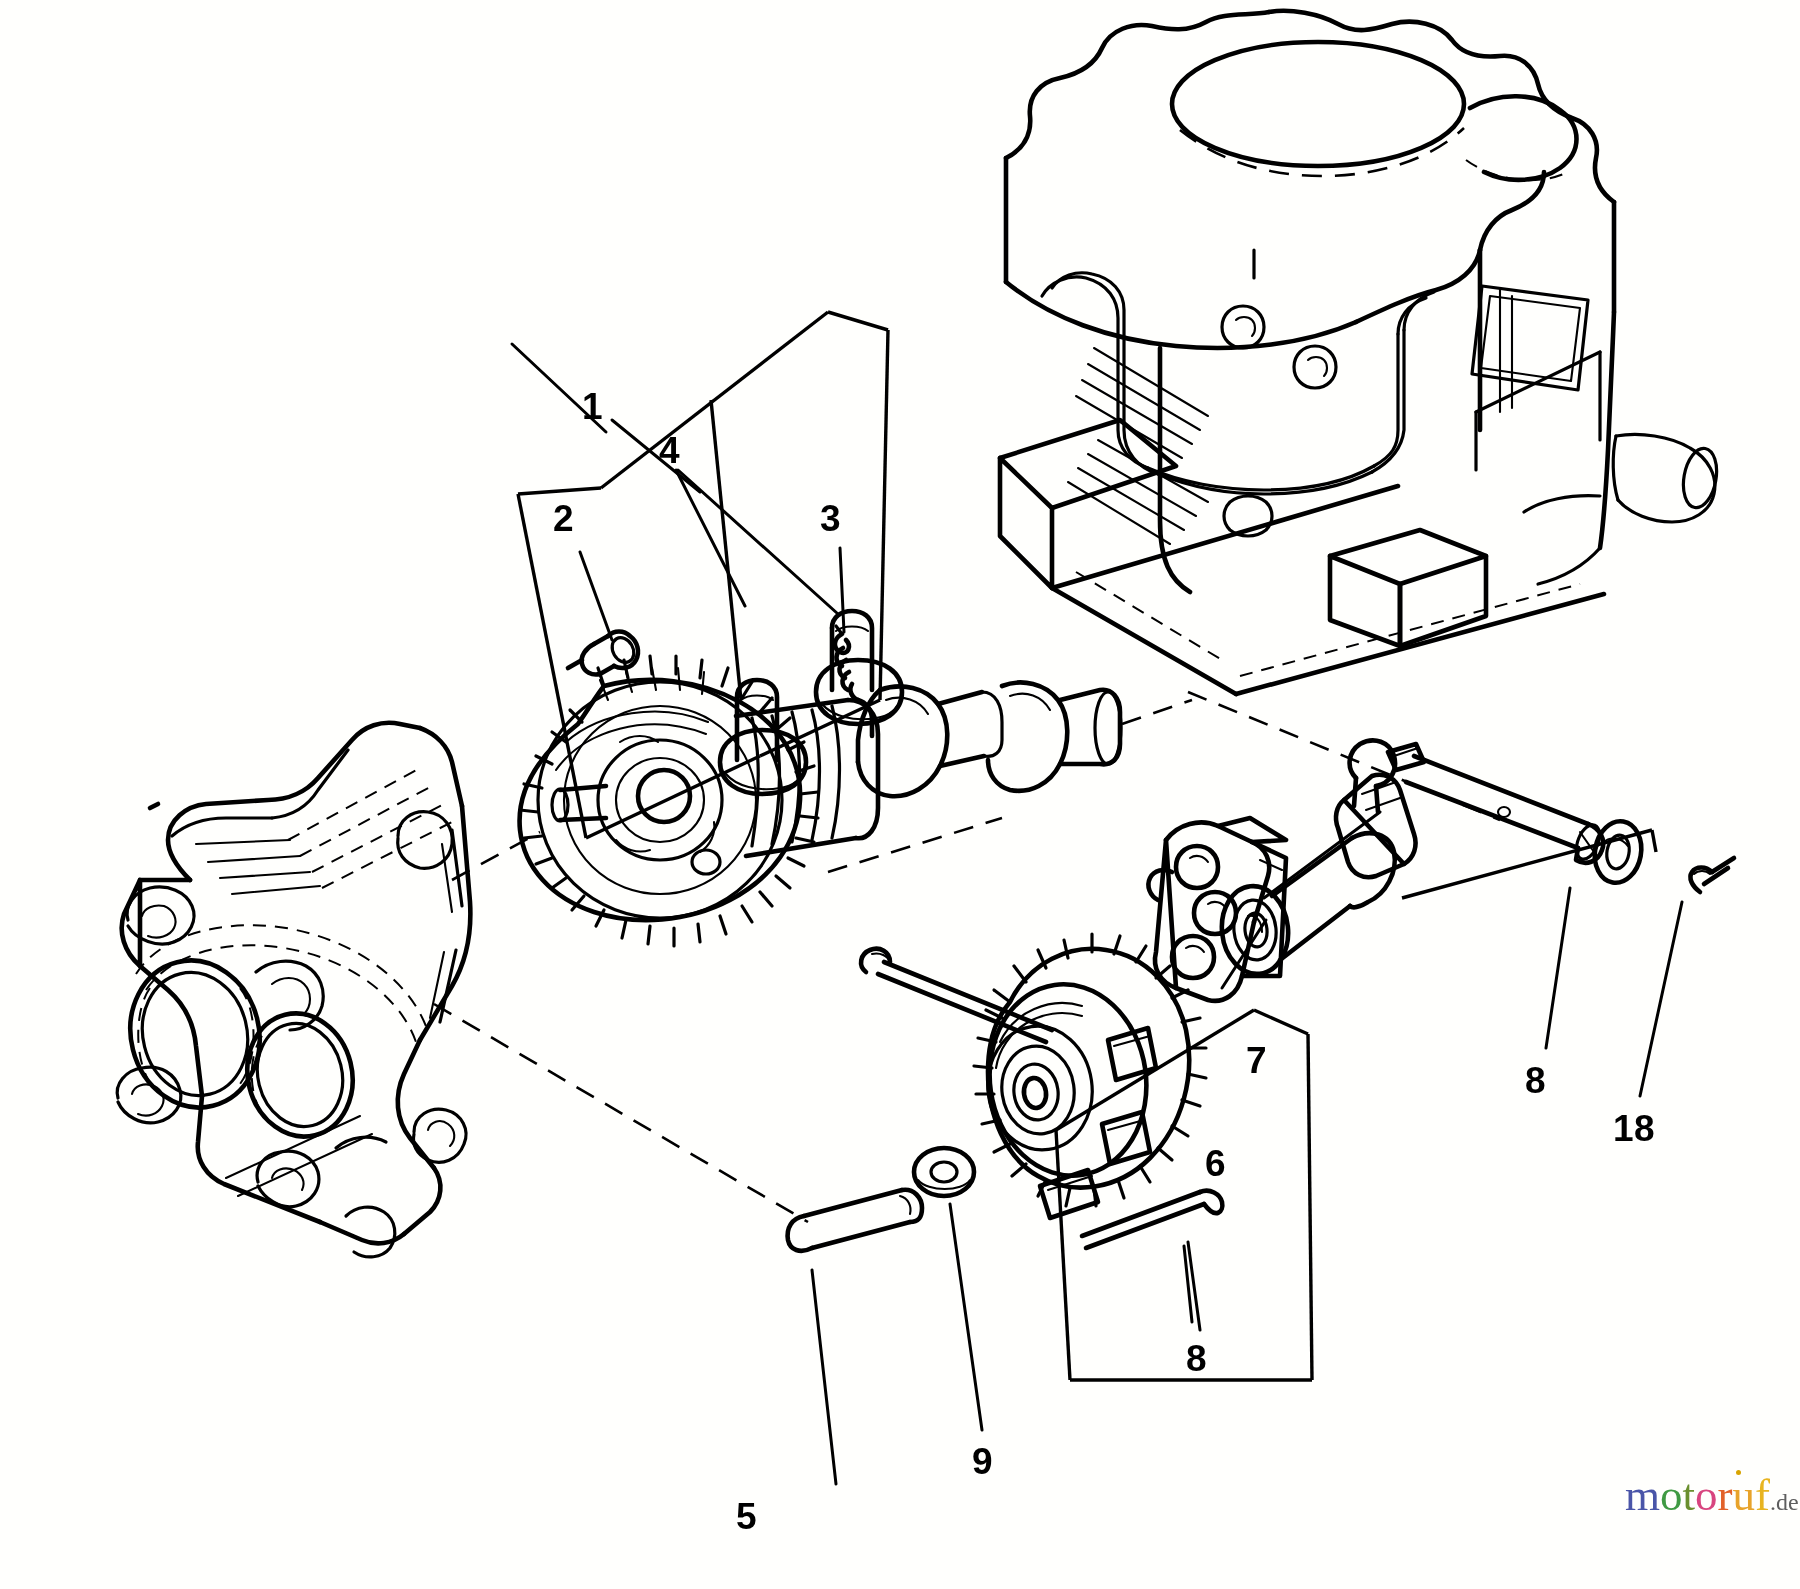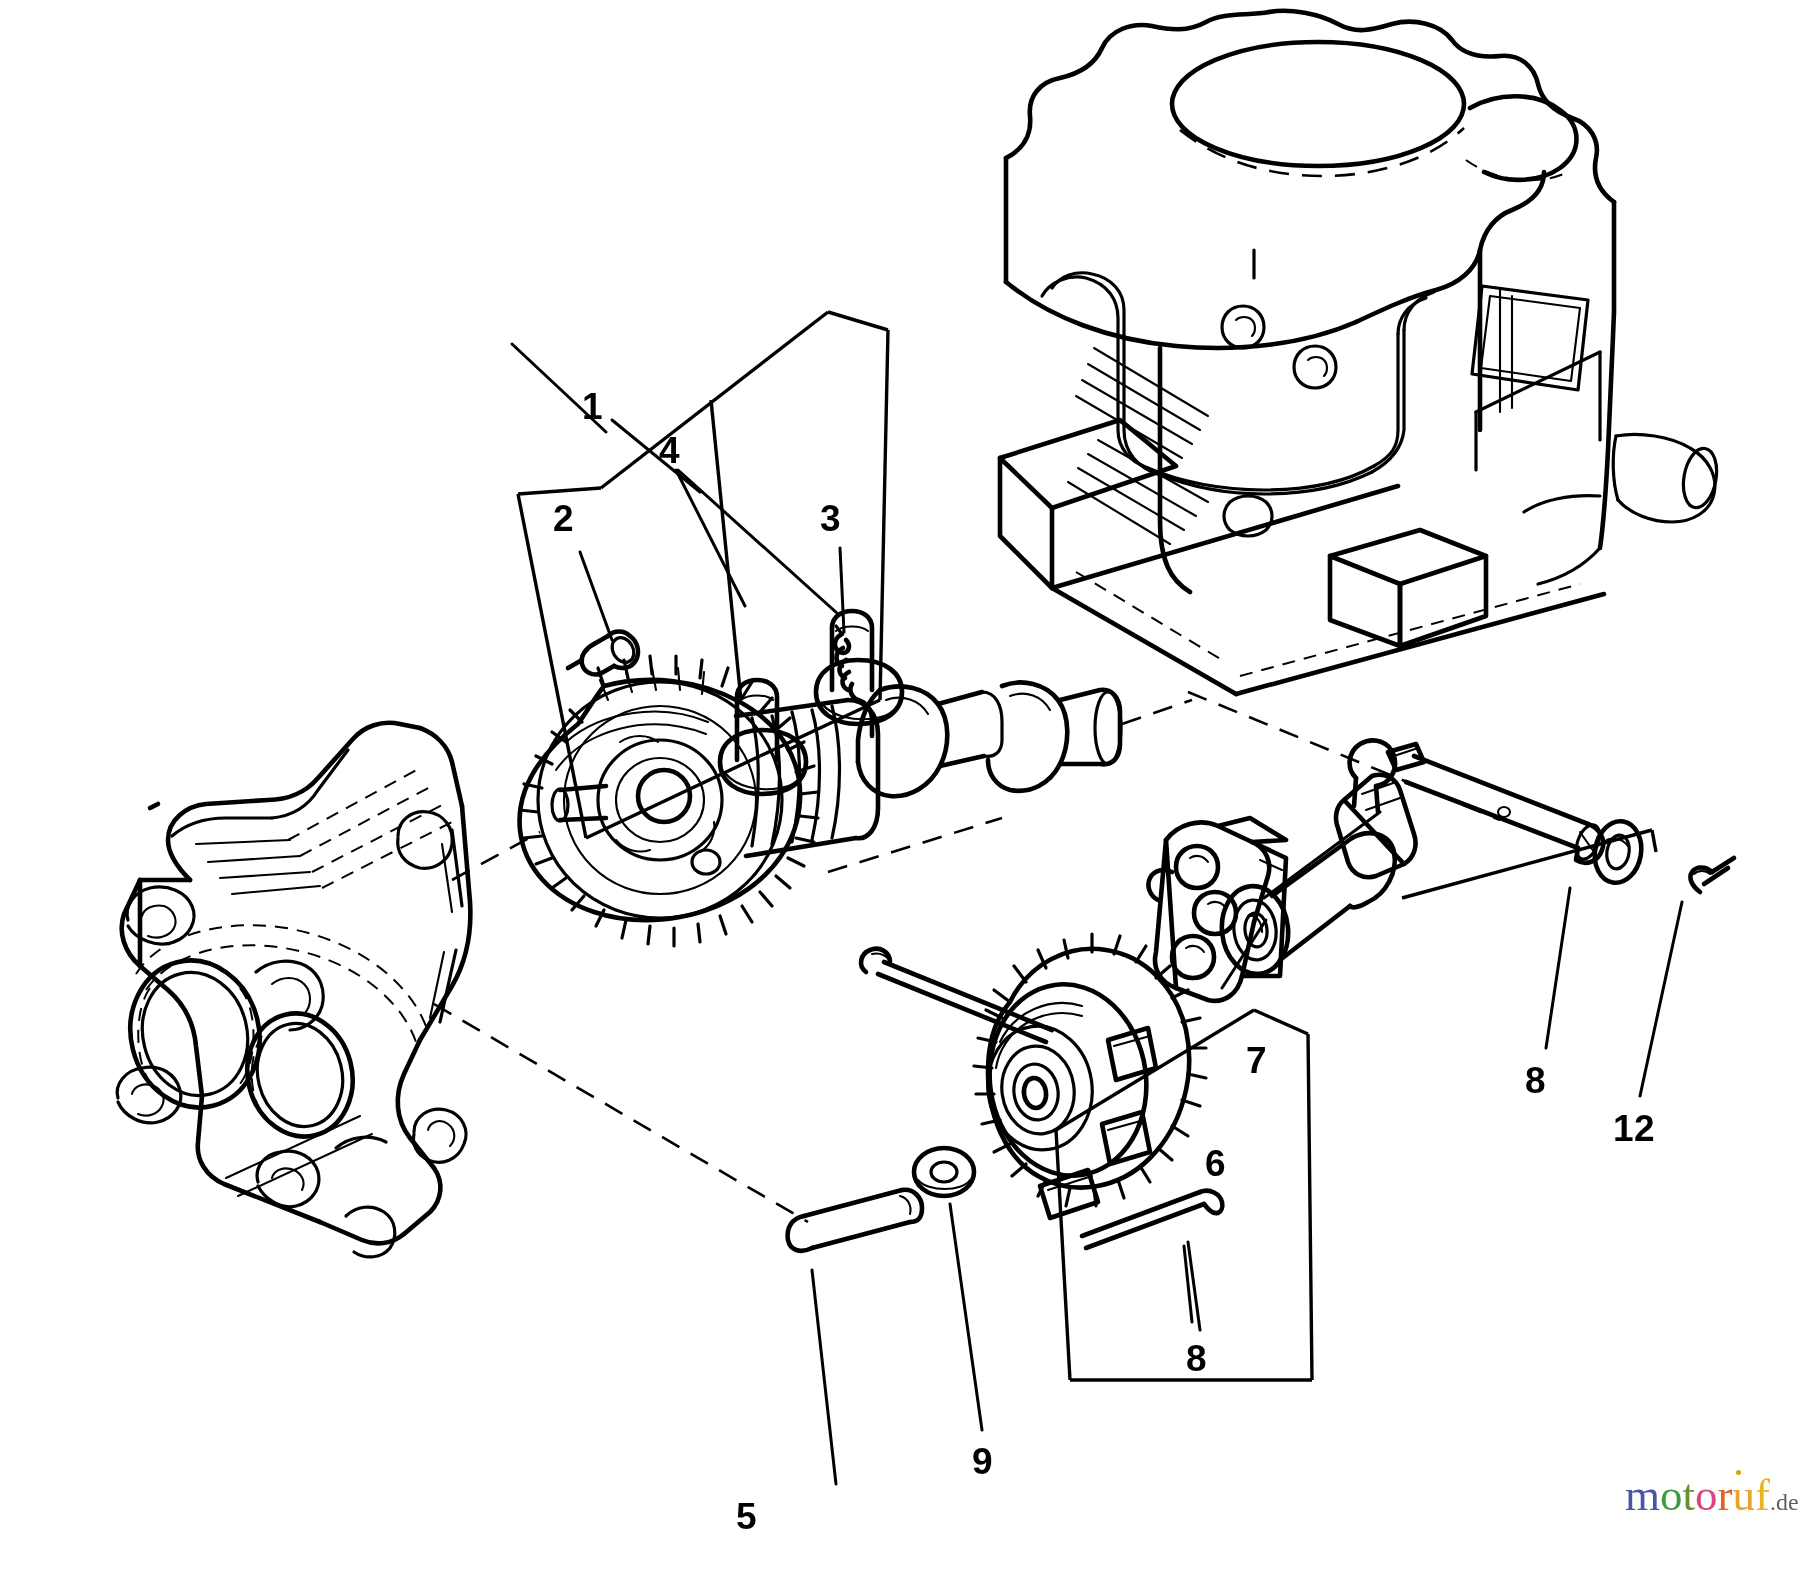--- a/index.html
+++ b/index.html
@@ -682,20 +682,20 @@
   <div class="callout" style="left:582px;  top:388px;">1</div>
   <div class="callout" style="left:553px;  top:500px;">2</div>
   <div class="callout" style="left:820px;  top:500px;">3</div>
   <div class="callout" style="left:659px;  top:432px;">4</div>
   <div class="callout" style="left:736px;  top:1498px;">5</div>
   <div class="callout" style="left:1205px; top:1145px;">6</div>
   <div class="callout" style="left:1246px; top:1042px;">7</div>
   <div class="callout" style="left:1186px; top:1340px;">8</div>
   <div class="callout" style="left:972px;  top:1443px;">9</div>
   <div class="callout" style="left:1525px; top:1062px;">8</div>
-  <div class="callout" style="left:1613px; top:1110px;">12</div>
+  <div class="callout" style="left:1613px; top:1110px;">18</div>
 
   <div id="logo">
     <span class="dot-acc"></span>
     <span class="l" style="color: rgb(74, 85, 168);">m</span><span class="l" style="color: rgb(63, 154, 67);">o</span><span class="l" style="color: rgb(106, 143, 46);">t</span><span class="l" style="color: rgb(216, 69, 127);">o</span><span class="l" style="color: rgb(226, 98, 42);">r</span><span class="l" style="color: rgb(232, 163, 42);">u</span><span class="l" style="color: rgb(232, 180, 32);">f</span><span class="suffix" style="color: rgb(94, 94, 94);">.de</span>
   </div>
 
 </div>
 
 </body></html>

